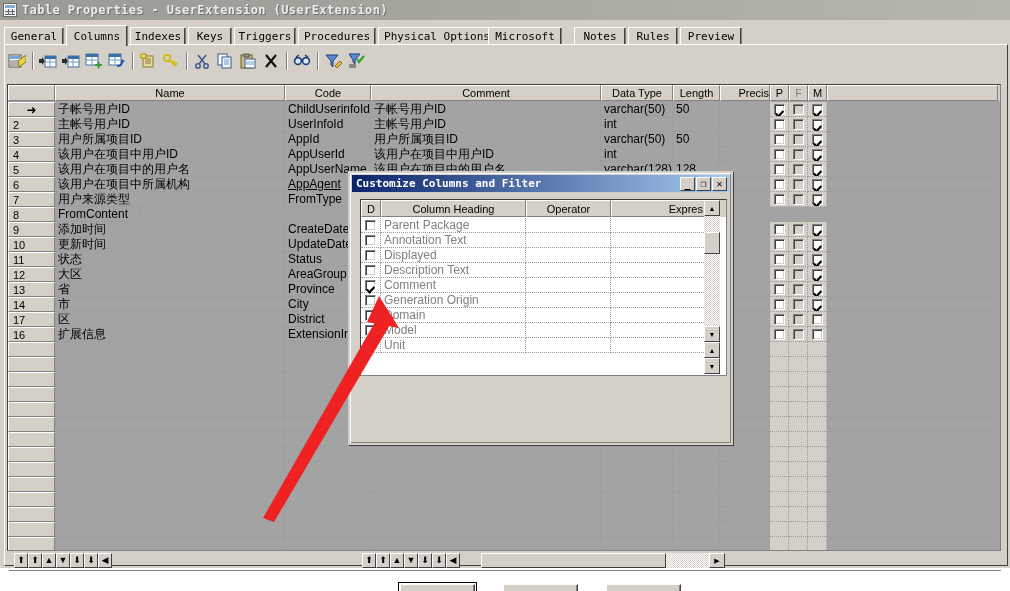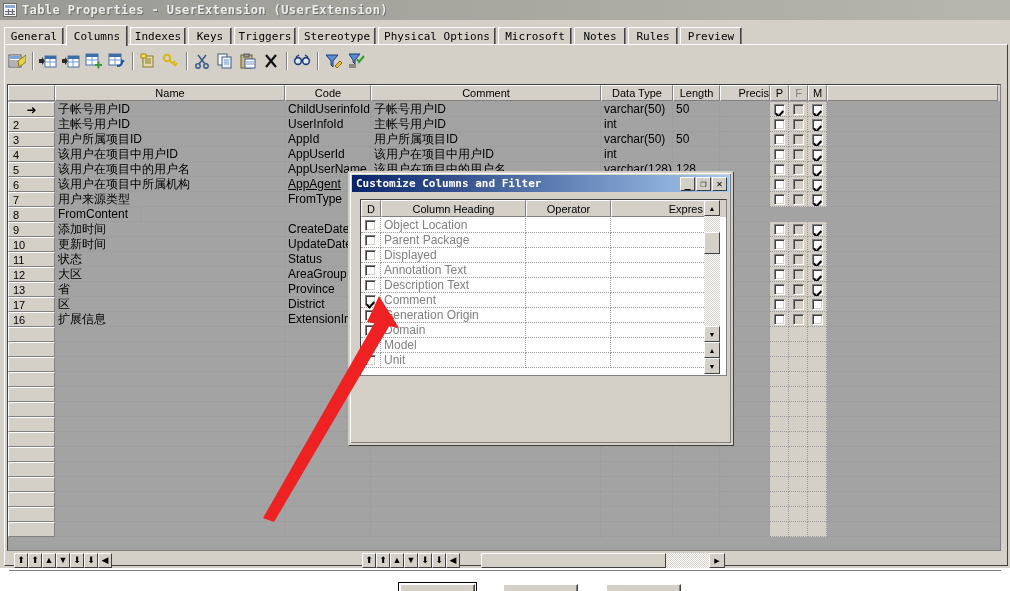--- a/index.html
+++ b/index.html
@@ -156,23 +156,23 @@
     <div class="tb-icon"></div>
     <div class="tb-title">Table Properties - UserExtension (UserExtension)</div>
   </div>
 
   <div class="tabstrip" id="tabstrip">
       <div class="tab" style="left: 0px; width: 60px;">General</div>
       <div class="tab active" style="left: 62px; width: 62px;">Columns</div>
       <div class="tab" style="left: 126px; width: 56px;">Indexes</div>
       <div class="tab" style="left: 184px; width: 44px;">Keys</div>
       <div class="tab" style="left: 230px; width: 62px;">Triggers</div>
-      <div class="tab" style="left: 294px; width: 78px;">Stereotype</div>
+      <div class="tab" style="left: 294px; width: 78px;">Procedures</div>
       <div class="tab" style="left: 374px; width: 118px;">Physical Options</div>
-      <div class="tab" style="left: 494px; width: 74px;">Microsoft</div>
+      <div class="tab" style="left: 484px; width: 74px;">Microsoft</div>
       <div class="tab" style="left: 570px; width: 52px;">Notes</div>
       <div class="tab" style="left: 624px; width: 50px;">Rules</div>
       <div class="tab" style="left: 676px; width: 62px;">Preview</div>
     </div>
   <div class="tabbody"></div>
 
   <div class="toolbar">
     <div class="tbtn">
       <svg width="18" height="16" viewBox="0 0 18 16">
           <rect x="1" y="2" width="12" height="12" fill="#fff" stroke="#555"></rect>
@@ -572,20 +572,39 @@
           </div>
           <div class="cell ck" style="width: 19px;">
             <div class="cbox dis"></div>
           </div>
           <div class="cell ck" style="width: 19px;">
             <div class="cbox on"></div>
           </div>
           <div class="ecell" style="width: 171px; border-right: none;"></div>
         </div>
         <div class="grow">
+          <div class="rhdr">14</div>
+          <div class="cell" style="width: 230px;">市</div>
+          <div class="cell" style="width: 86px;">City</div>
+          <div class="cell" style="width: 230px;"></div>
+          <div class="cell" style="width: 72px;"></div>
+          <div class="cell" style="width: 47px;"></div>
+          <div class="cell" style="width: 50px;"></div>
+          <div class="cell ck" style="width: 19px;">
+            <div class="cbox"></div>
+          </div>
+          <div class="cell ck" style="width: 19px;">
+            <div class="cbox dis"></div>
+          </div>
+          <div class="cell ck" style="width: 19px;">
+            <div class="cbox on"></div>
+          </div>
+          <div class="ecell" style="width: 171px; border-right: none;"></div>
+        </div>
+        <div class="grow">
           <div class="rhdr">17</div>
           <div class="cell" style="width: 230px;">区</div>
           <div class="cell" style="width: 86px;">District</div>
           <div class="cell" style="width: 230px;"></div>
           <div class="cell" style="width: 72px;"></div>
           <div class="cell" style="width: 47px;"></div>
           <div class="cell" style="width: 50px;"></div>
           <div class="cell ck" style="width: 19px;">
             <div class="cbox"></div>
           </div>
@@ -828,45 +847,37 @@
         <div class="dhcell" style="width: 20px;">D</div>
         <div class="dhcell" style="width: 145px;">Column Heading</div>
         <div class="dhcell" style="width: 85px;">Operator</div>
         <div class="dhcell right" style="width: 95px;">Expres</div>
       </div>
     <div class="dlrows" id="dlrows">
         <div class="dlrow">
           <div class="dck">
             <div class="cbox"></div>
           </div>
-          <div class="dlabel">Object Location</div>
-          <div class="dop"></div>
-          <div class="dex"></div>
-        </div>
-        <div class="dlrow">
-          <div class="dck">
-            <div class="cbox"></div>
-          </div>
           <div class="dlabel">Parent Package</div>
           <div class="dop"></div>
           <div class="dex"></div>
         </div>
         <div class="dlrow">
           <div class="dck">
             <div class="cbox"></div>
           </div>
-          <div class="dlabel">Displayed</div>
+          <div class="dlabel">Annotation Text</div>
           <div class="dop"></div>
           <div class="dex"></div>
         </div>
         <div class="dlrow">
           <div class="dck">
             <div class="cbox"></div>
           </div>
-          <div class="dlabel">Annotation Text</div>
+          <div class="dlabel">Displayed</div>
           <div class="dop"></div>
           <div class="dex"></div>
         </div>
         <div class="dlrow">
           <div class="dck">
             <div class="cbox"></div>
           </div>
           <div class="dlabel">Description Text</div>
           <div class="dop"></div>
           <div class="dex"></div>

